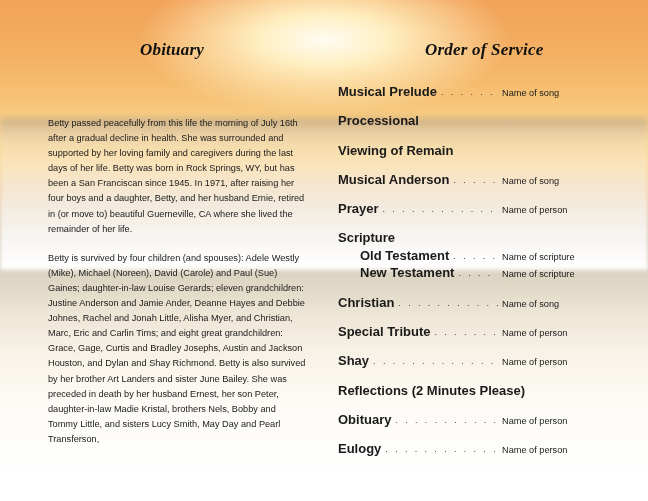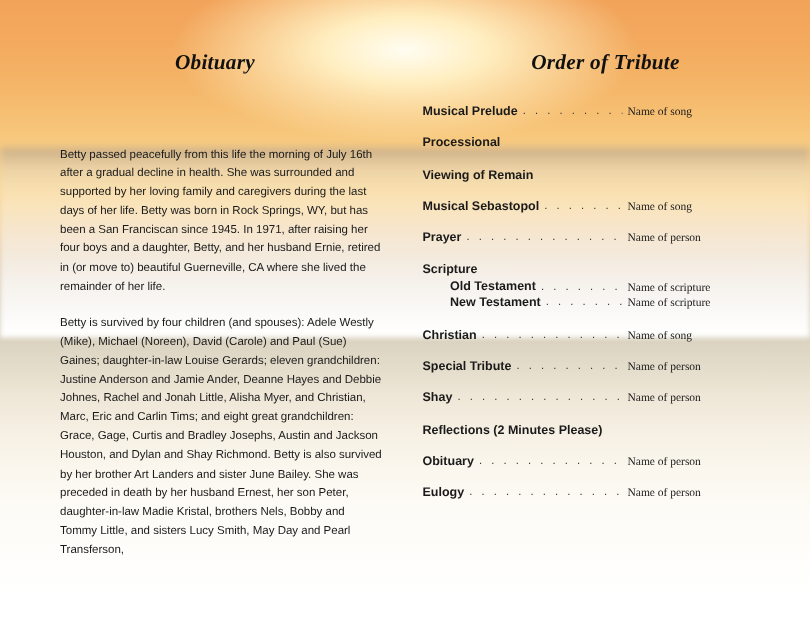--- a/index.html
+++ b/index.html
@@ -98,24 +98,24 @@
     width: 268px;
     font-size: 9.2px;
     color: #1a1a1a;
   }
   .srv-row {
     display: flex;
     align-items: baseline;
     margin-bottom: 14.3px;
     white-space: nowrap;
   }
-  .srv-row.tight { margin-bottom: 2.5px; align-items: flex-end; }
+  .srv-row.tight { margin-bottom: 2.5px; }
   .srv-label {
     font-weight: bold;
-    font-size: 10px;
+    font-size: 13px;
     flex: 0 0 auto;
   }
   .srv-label.sub {
     font-weight: bold;
     padding-left: 22px;
   }
   .srv-dots {
     flex: 1 1 auto;
     margin: 0 4px;
     overflow: hidden;
@@ -126,37 +126,36 @@
     top: -1px;
   }
   .srv-dots::after {
     content: ". . . . . . . . . . . . . . . . . . . . . . . . . . . . . . . . . . . . . . . . . . . . . . . . . . .";
   }
   .srv-dots.blank::after { content: ""; }
   .srv-value {
     flex: 0 0 104px;
     text-align: left;
     font-size: 9.2px;
-    font-family: Liberation Serif, serif;
   }
   .srv-value.empty { flex-basis: 0; }
 </style>
 </head>
 <body>
 
 <div id="page">
   <div class="bg"></div>
   <div class="bg-ridge"></div>
   <div class="bg-haze"></div>
 
   <div class="content">
 
     <div class="col-title" id="obituary-title">Obituary</div>
 
-    <div class="col-title" id="service-title">Order of Tribute</div>
+    <div class="col-title" id="service-title">Order of Service</div>
 
     <div class="obit-body">
       <p>Betty passed peacefully from this life the morning of July 16th after a gradual decline in health.  She was surrounded and supported by her loving family and caregivers during the last days of her life.  Betty was born in Rock Springs, WY, but has been a San Franciscan since 1945.  In 1971, after raising her four boys and a daughter, Betty, and her husband Ernie, retired in (or move to) beautiful Guerneville, CA where she lived the remainder of her life.</p>
       <p>Betty is survived by four children (and spouses): Adele Westly (Mike), Michael (Noreen), David (Carole) and Paul (Sue) Gaines;  daughter-in-law Louise Gerards;  eleven grandchildren: Justine Anderson and Jamie Ander, Deanne Hayes and Debbie Johnes, Rachel and Jonah Little, Alisha Myer, and Christian, Marc, Eric and Carlin Tims;  and eight great grandchildren: Grace, Gage, Curtis and Bradley Josephs, Austin and Jackson Houston, and Dylan and Shay Richmond.  Betty is also survived by her brother Art Landers and sister June Bailey.  She was preceded in death by her husband Ernest, her son Peter, daughter-in-law Madie Kristal, brothers Nels, Bobby and Tommy Little, and sisters Lucy Smith, May Day and Pearl Transferson,</p>
     </div>
 
     <div class="service">
 
       <div class="srv-row">
         <span class="srv-label">Musical Prelude</span>
@@ -171,21 +170,21 @@
       </div>
 
       <div class="srv-row">
         <span class="srv-label">Viewing of Remain</span>
         <span class="srv-dots blank"></span>
         <span class="srv-value empty"></span>
       </div>
 
 
       <div class="srv-row">
-        <span class="srv-label">Musical Sebastopol</span>
+        <span class="srv-label">Musical Anderson</span>
         <span class="srv-dots"></span>
         <span class="srv-value">Name of song</span>
       </div>
 
       <div class="srv-row">
         <span class="srv-label">Prayer</span>
         <span class="srv-dots"></span>
         <span class="srv-value">Name of person</span>
       </div>
 

